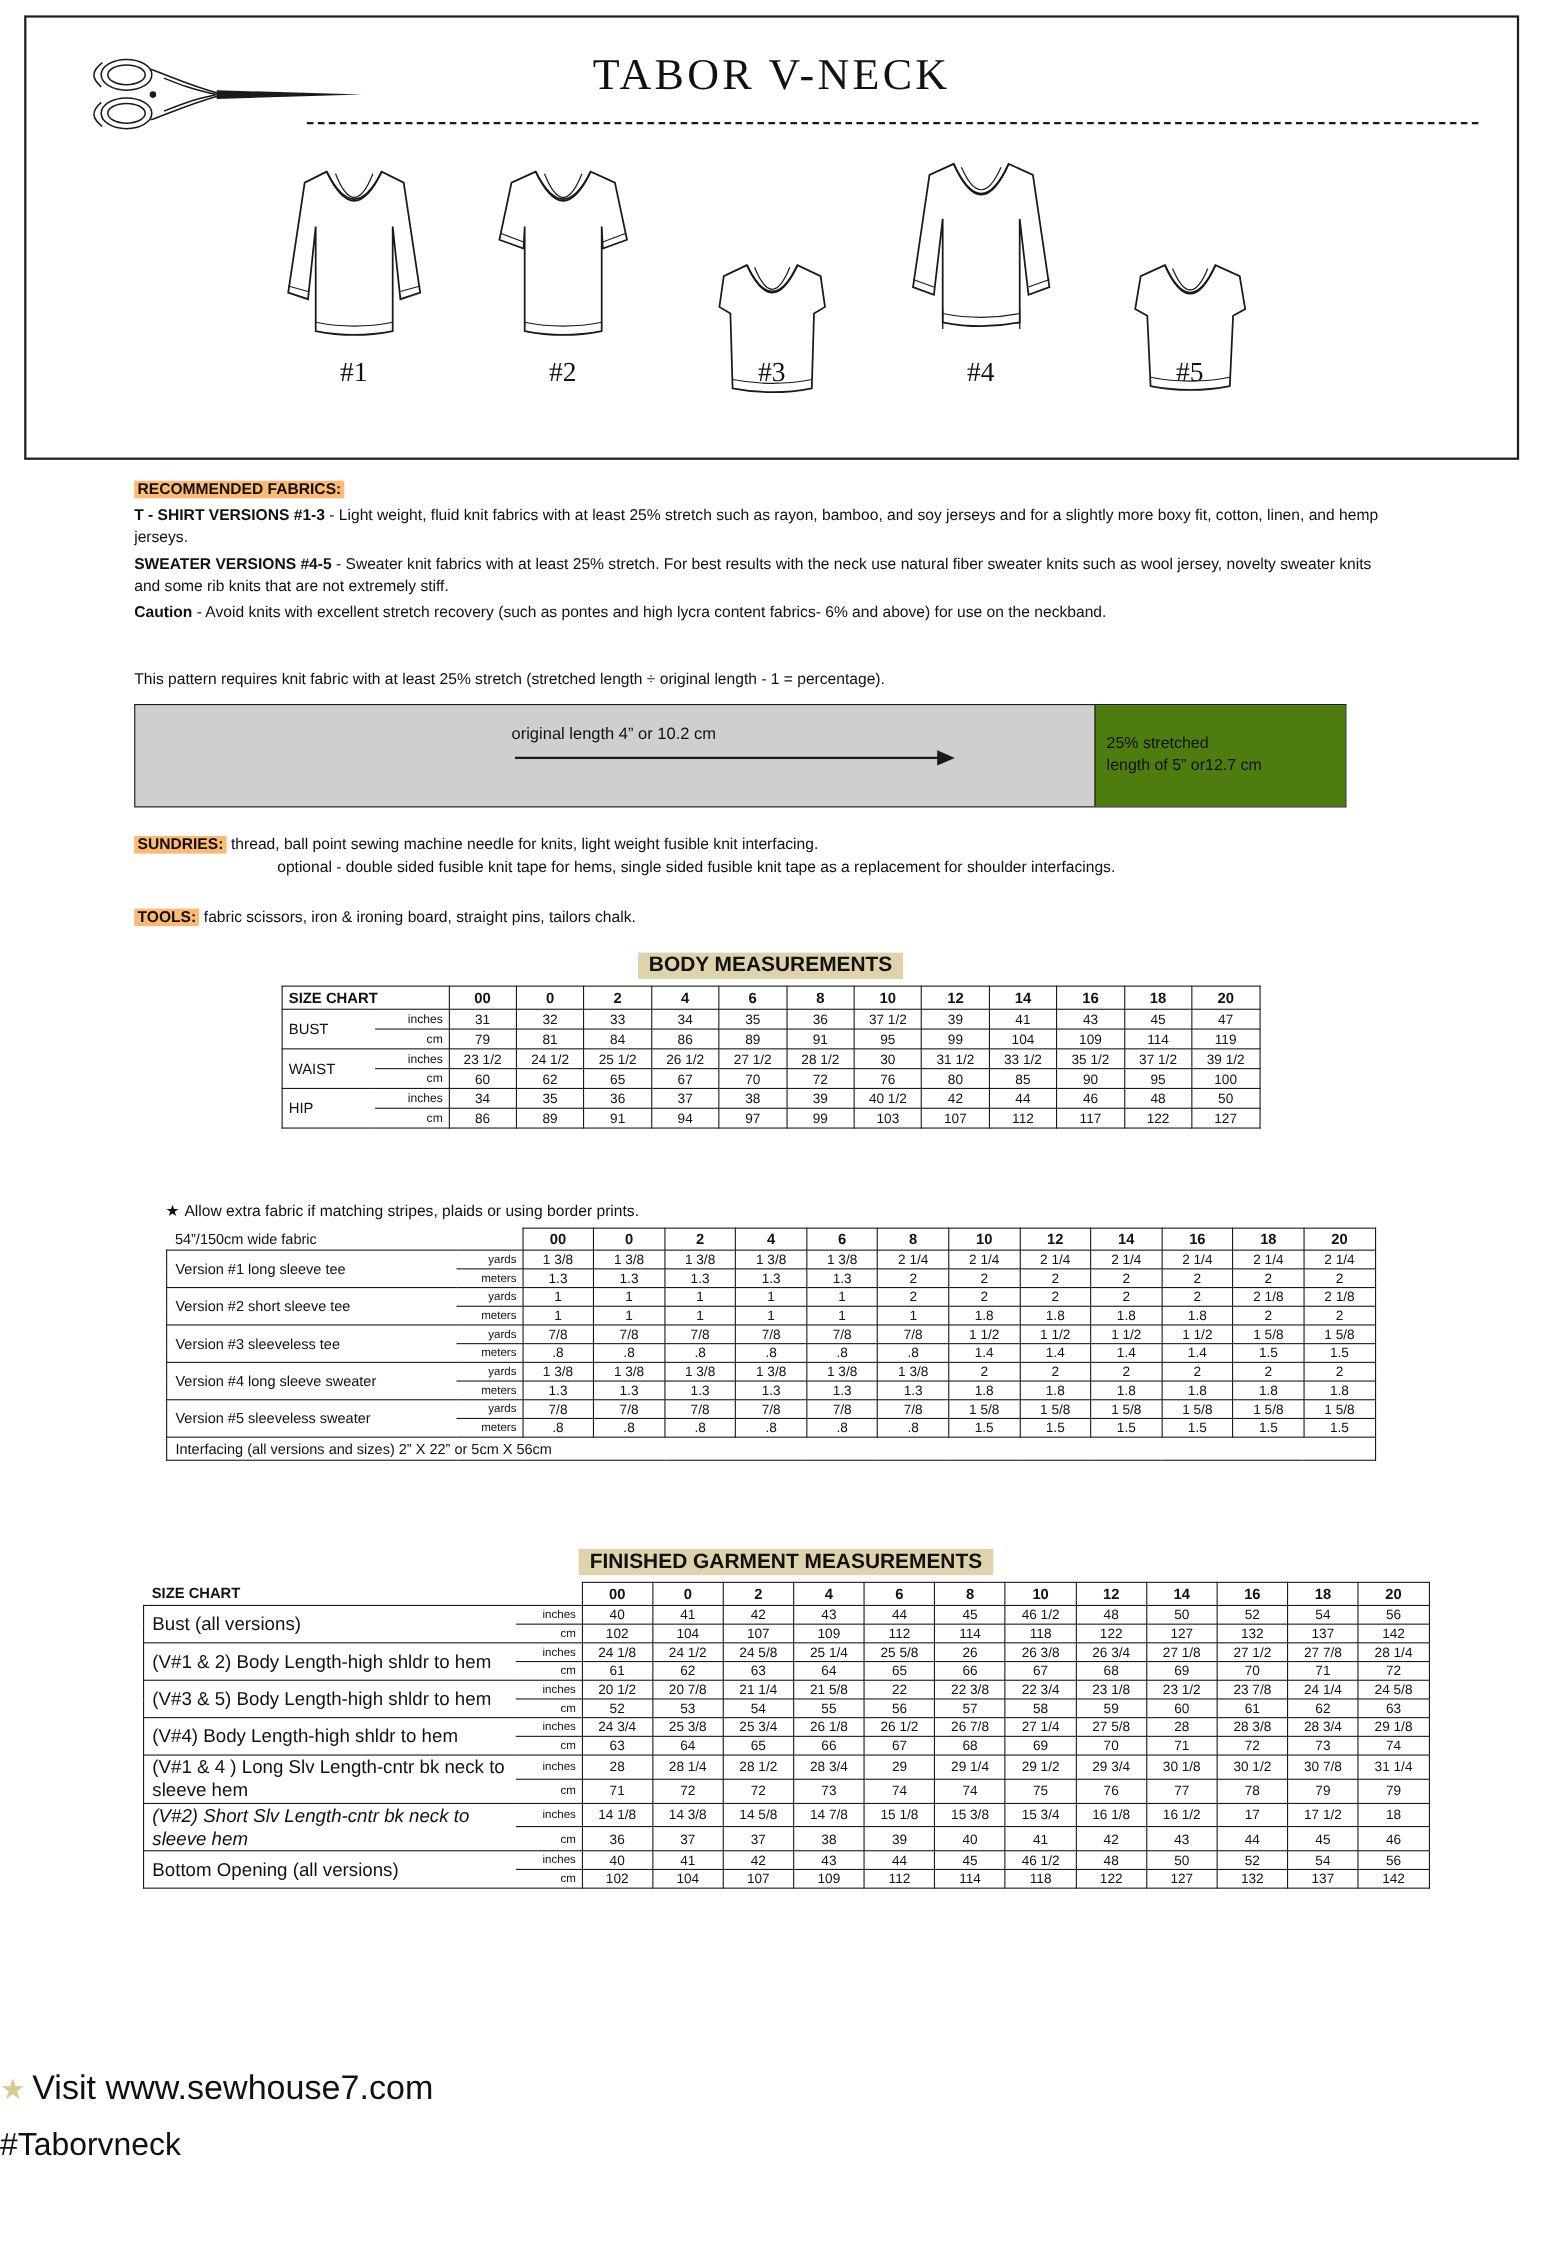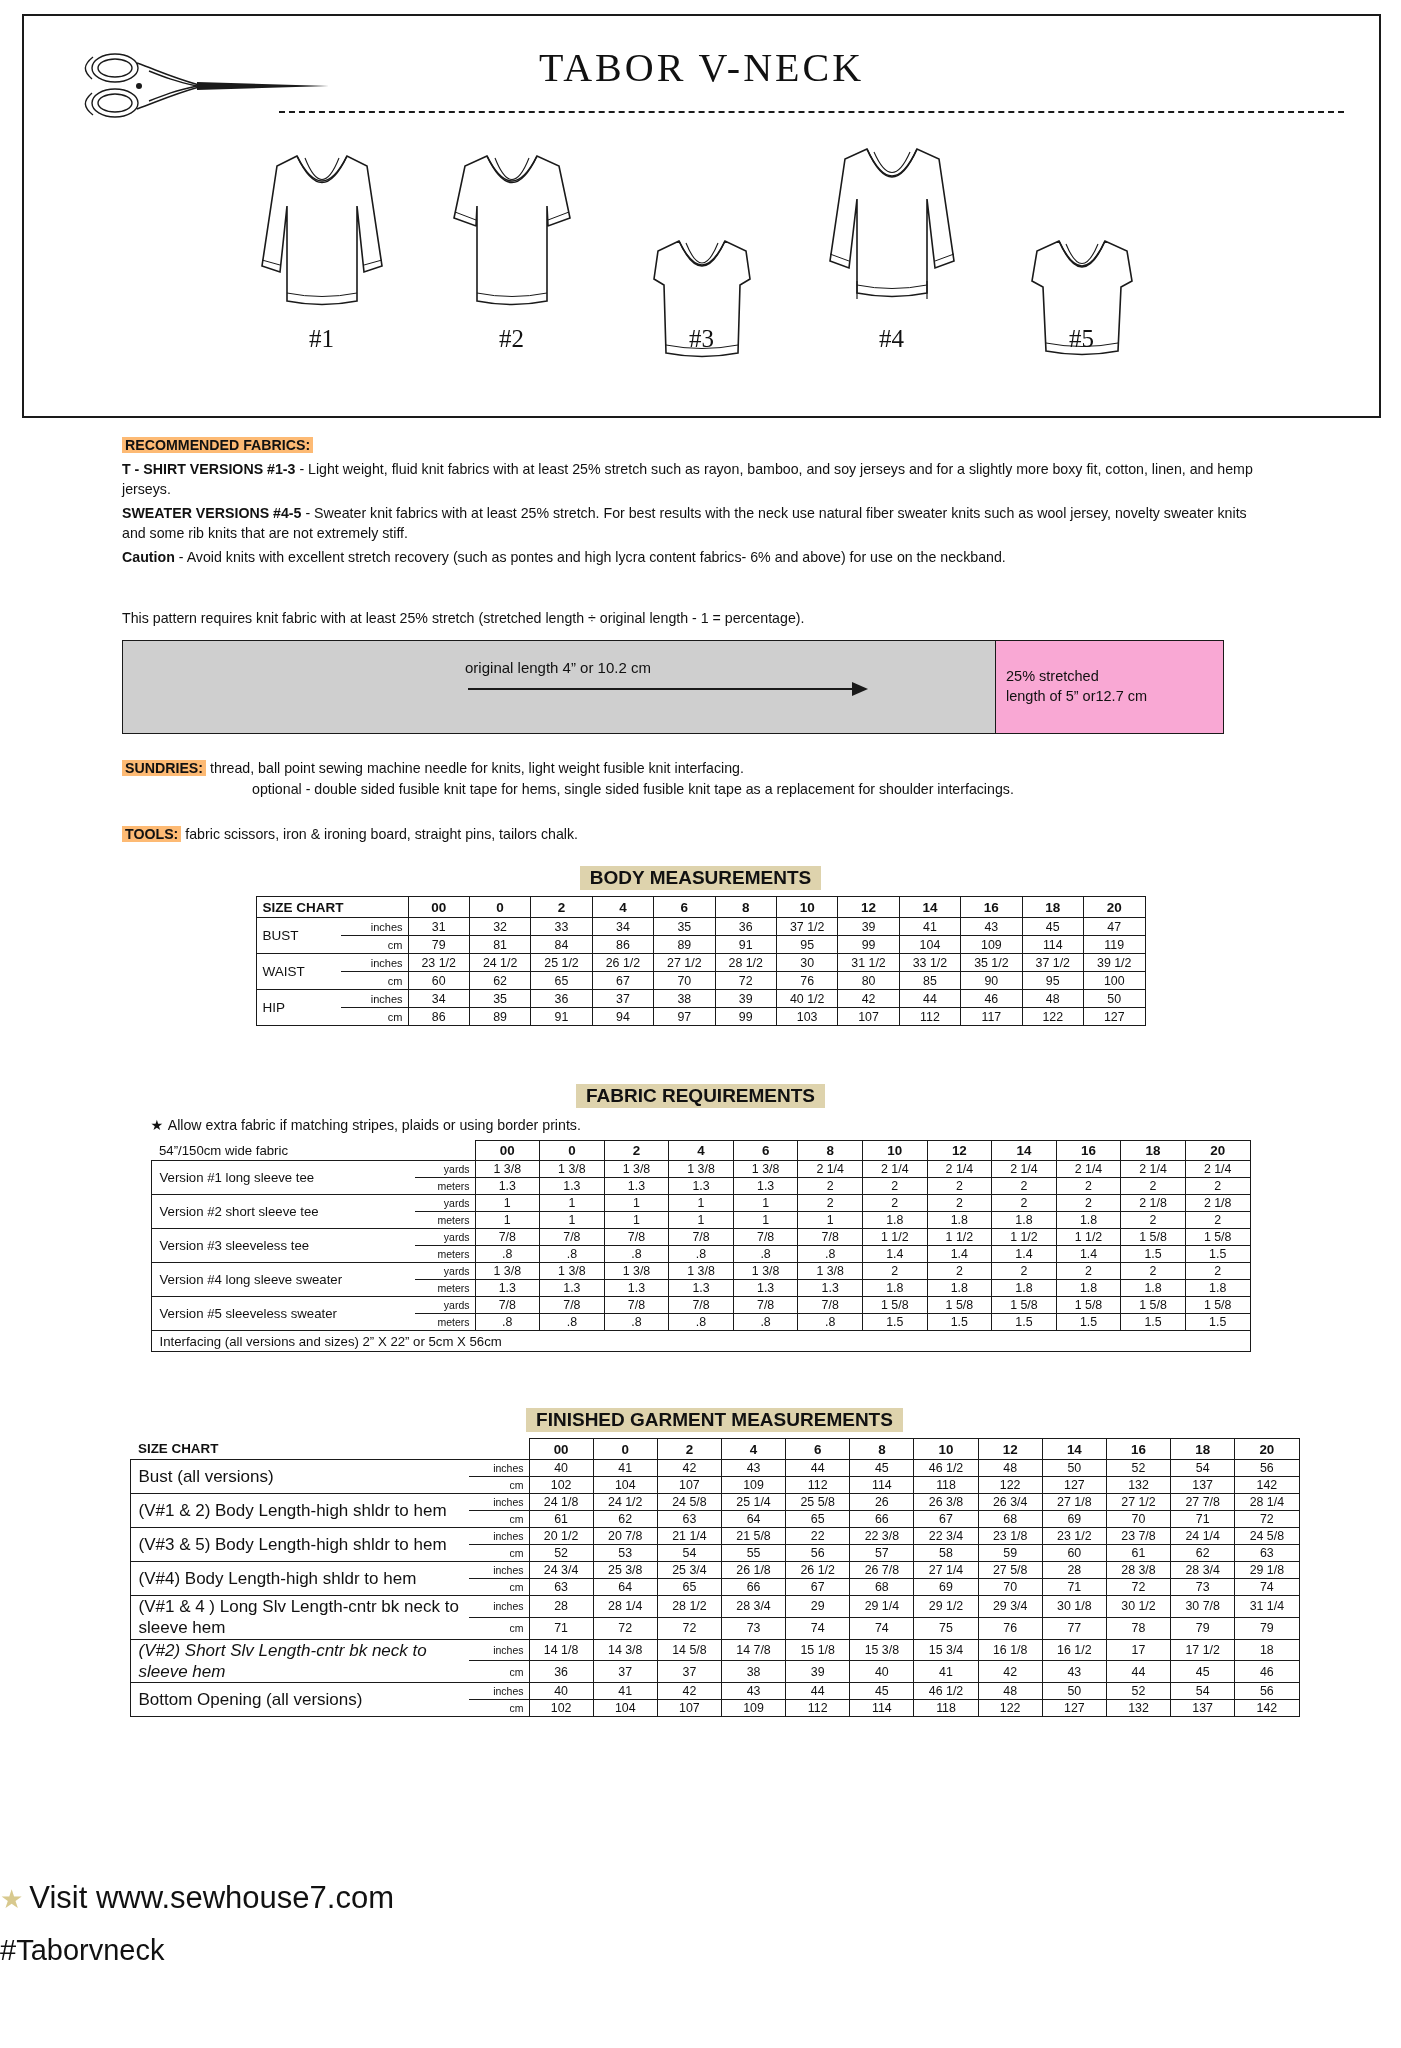--- a/index.html
+++ b/index.html
@@ -47,21 +47,21 @@
   .stretchbar {
     position:absolute; left:122px; top:640px; width:1100px; height:92px;
     border:1.5px solid #1a1a1a; background:#cfcfcf;
   }
   .stretchbar .origlabel {
     position:absolute; left:0; right:230px; top:18px; text-align:center; font-size:15px;
   }
   .stretchbar .arrowline { position:absolute; left:345px; width:400px; top:28px; }
   .stretchbar .rightbox {
     position:absolute; right:0; top:0; bottom:0; width:228px;
-    border-left:1.5px solid #1a1a1a; background:#f9a8d4;
+    border-left:1.5px solid #1a1a1a; background:#4d7c0f;
     display:flex; flex-direction:column; justify-content:center; padding-left:10px; box-sizing:border-box;
     font-size:14.5px; line-height:1.35;
   }
 
   .sundries { position:absolute; left:122px; top:758px; width:1150px; font-size:14.2px; line-height:1.5; }
   .sundries .ind { padding-left:130px; display:block; }
   .tools { position:absolute; left:122px; top:826px; width:1150px; font-size:14.2px; }
 
   
   .tbl-title {
@@ -350,21 +350,20 @@
         <td>112</td>
         <td>117</td>
         <td>122</td>
         <td>127</td>
       </tr>
     </tbody>
       </table>
   </div>
 
   <div class="fr-wrap">
-    <div class="title-wrap"><span class="tbl-title">FABRIC REQUIREMENTS</span></div>
     <div style="width:1100px; margin:8px auto 2px auto;">
       <span class="star">★</span>
       <span class="star">Allow extra fabric if matching stripes, plaids or using border prints.</span>
     </div>
     <table class="fr-table">
       <tbody>
           <tr>
         <td class="wide" colspan="2" style="border:none;">54”/150cm wide fabric</td>
         <td class="hdr">00</td>
         <td class="hdr">0</td>

